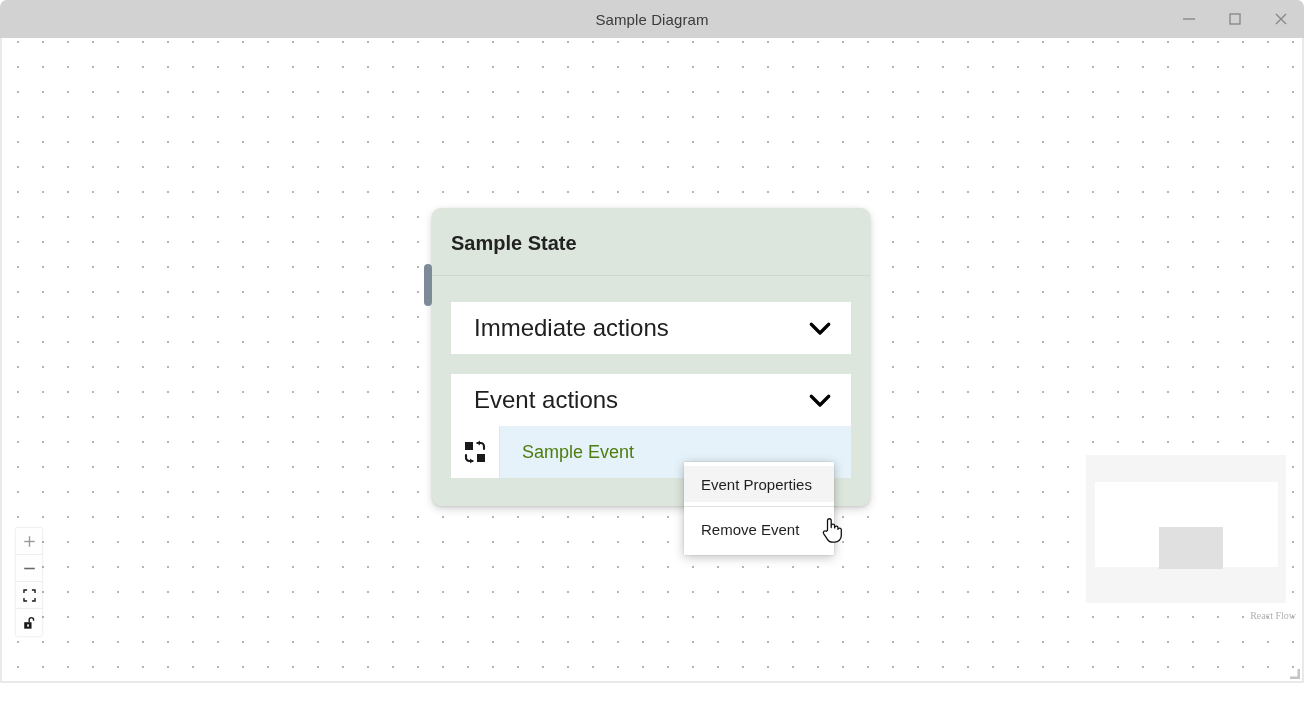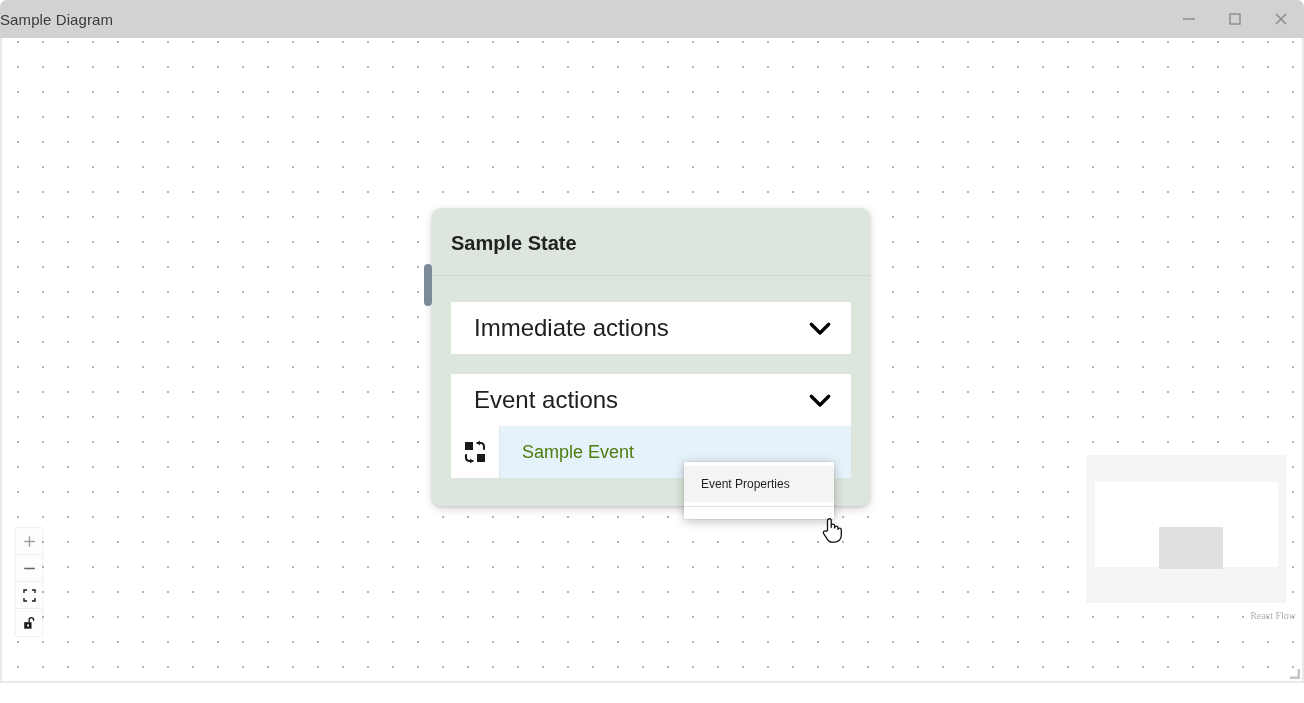--- a/index.html
+++ b/index.html
@@ -24,21 +24,21 @@
   #titlebar {
     position: absolute;
     top: 0; left: 0;
     width: 1304px;
     height: 38px;
     background: #d2d2d2;
     border-top-left-radius: 7px;
     border-top-right-radius: 7px;
     display: flex;
     align-items: center;
-    justify-content: flex-start;
+    justify-content: center;
   }
   #titlebar-title {
     font-size: 15px;
     color: #3b3b3b;
     font-family: "Liberation Sans", sans-serif;
     letter-spacing: 0.1px;
     user-select: none;
   }
   #window-controls {
     position: absolute;
@@ -173,21 +173,21 @@
     background: #ffffff;
     box-shadow: 0 2px 10px rgba(0,0,0,0.26), 0 0 1px rgba(0,0,0,0.25);
     padding: 4px 0 8px 0;
     z-index: 40;
   }
   .menu-item {
     height: 36px;
     display: flex;
     align-items: center;
     padding-left: 17px;
-    font-size: 12px;
+    font-size: 15px;
     color: #1f1f1f;
     font-family: "Liberation Sans", sans-serif;
     white-space: nowrap;
     box-sizing: border-box;
   }
   .menu-item.hovered { background: #f4f4f4; }
   .menu-sep {
     height: 1px;
     background: #e2e2e2;
     margin: 4px 0 4px 0;
@@ -344,20 +344,21 @@
           </div>
           <div class="event-name-cell">Sample Event</div>
         </div>
 
       </div>
     </div>
 
     <div id="context-menu">
       <div class="menu-item hovered">Event Properties</div>
       <div class="menu-sep"></div>
+      <div class="menu-item">Remove Event</div>
     </div>
 
     <div id="cursor">
       <svg width="24" height="30" viewBox="0 0 24 30">
         <path d="M7.5 14.5 L7.5 4.6 A1.85 1.85 0 0 1 11.2 4.6 L11.2 11.6
                  L11.2 9.9 A1.7 1.7 0 0 1 14.6 9.9 L14.6 11.9
                  A1.7 1.7 0 0 1 18 11.9 L18 13.4
                  A1.7 1.7 0 0 1 21.3 13.4 L21.3 19.6
                  A6.6 6.6 0 0 1 14.7 26.2 L12.6 26.2
                  A6.2 6.2 0 0 1 7.1 22.9 L3.6 17.6

